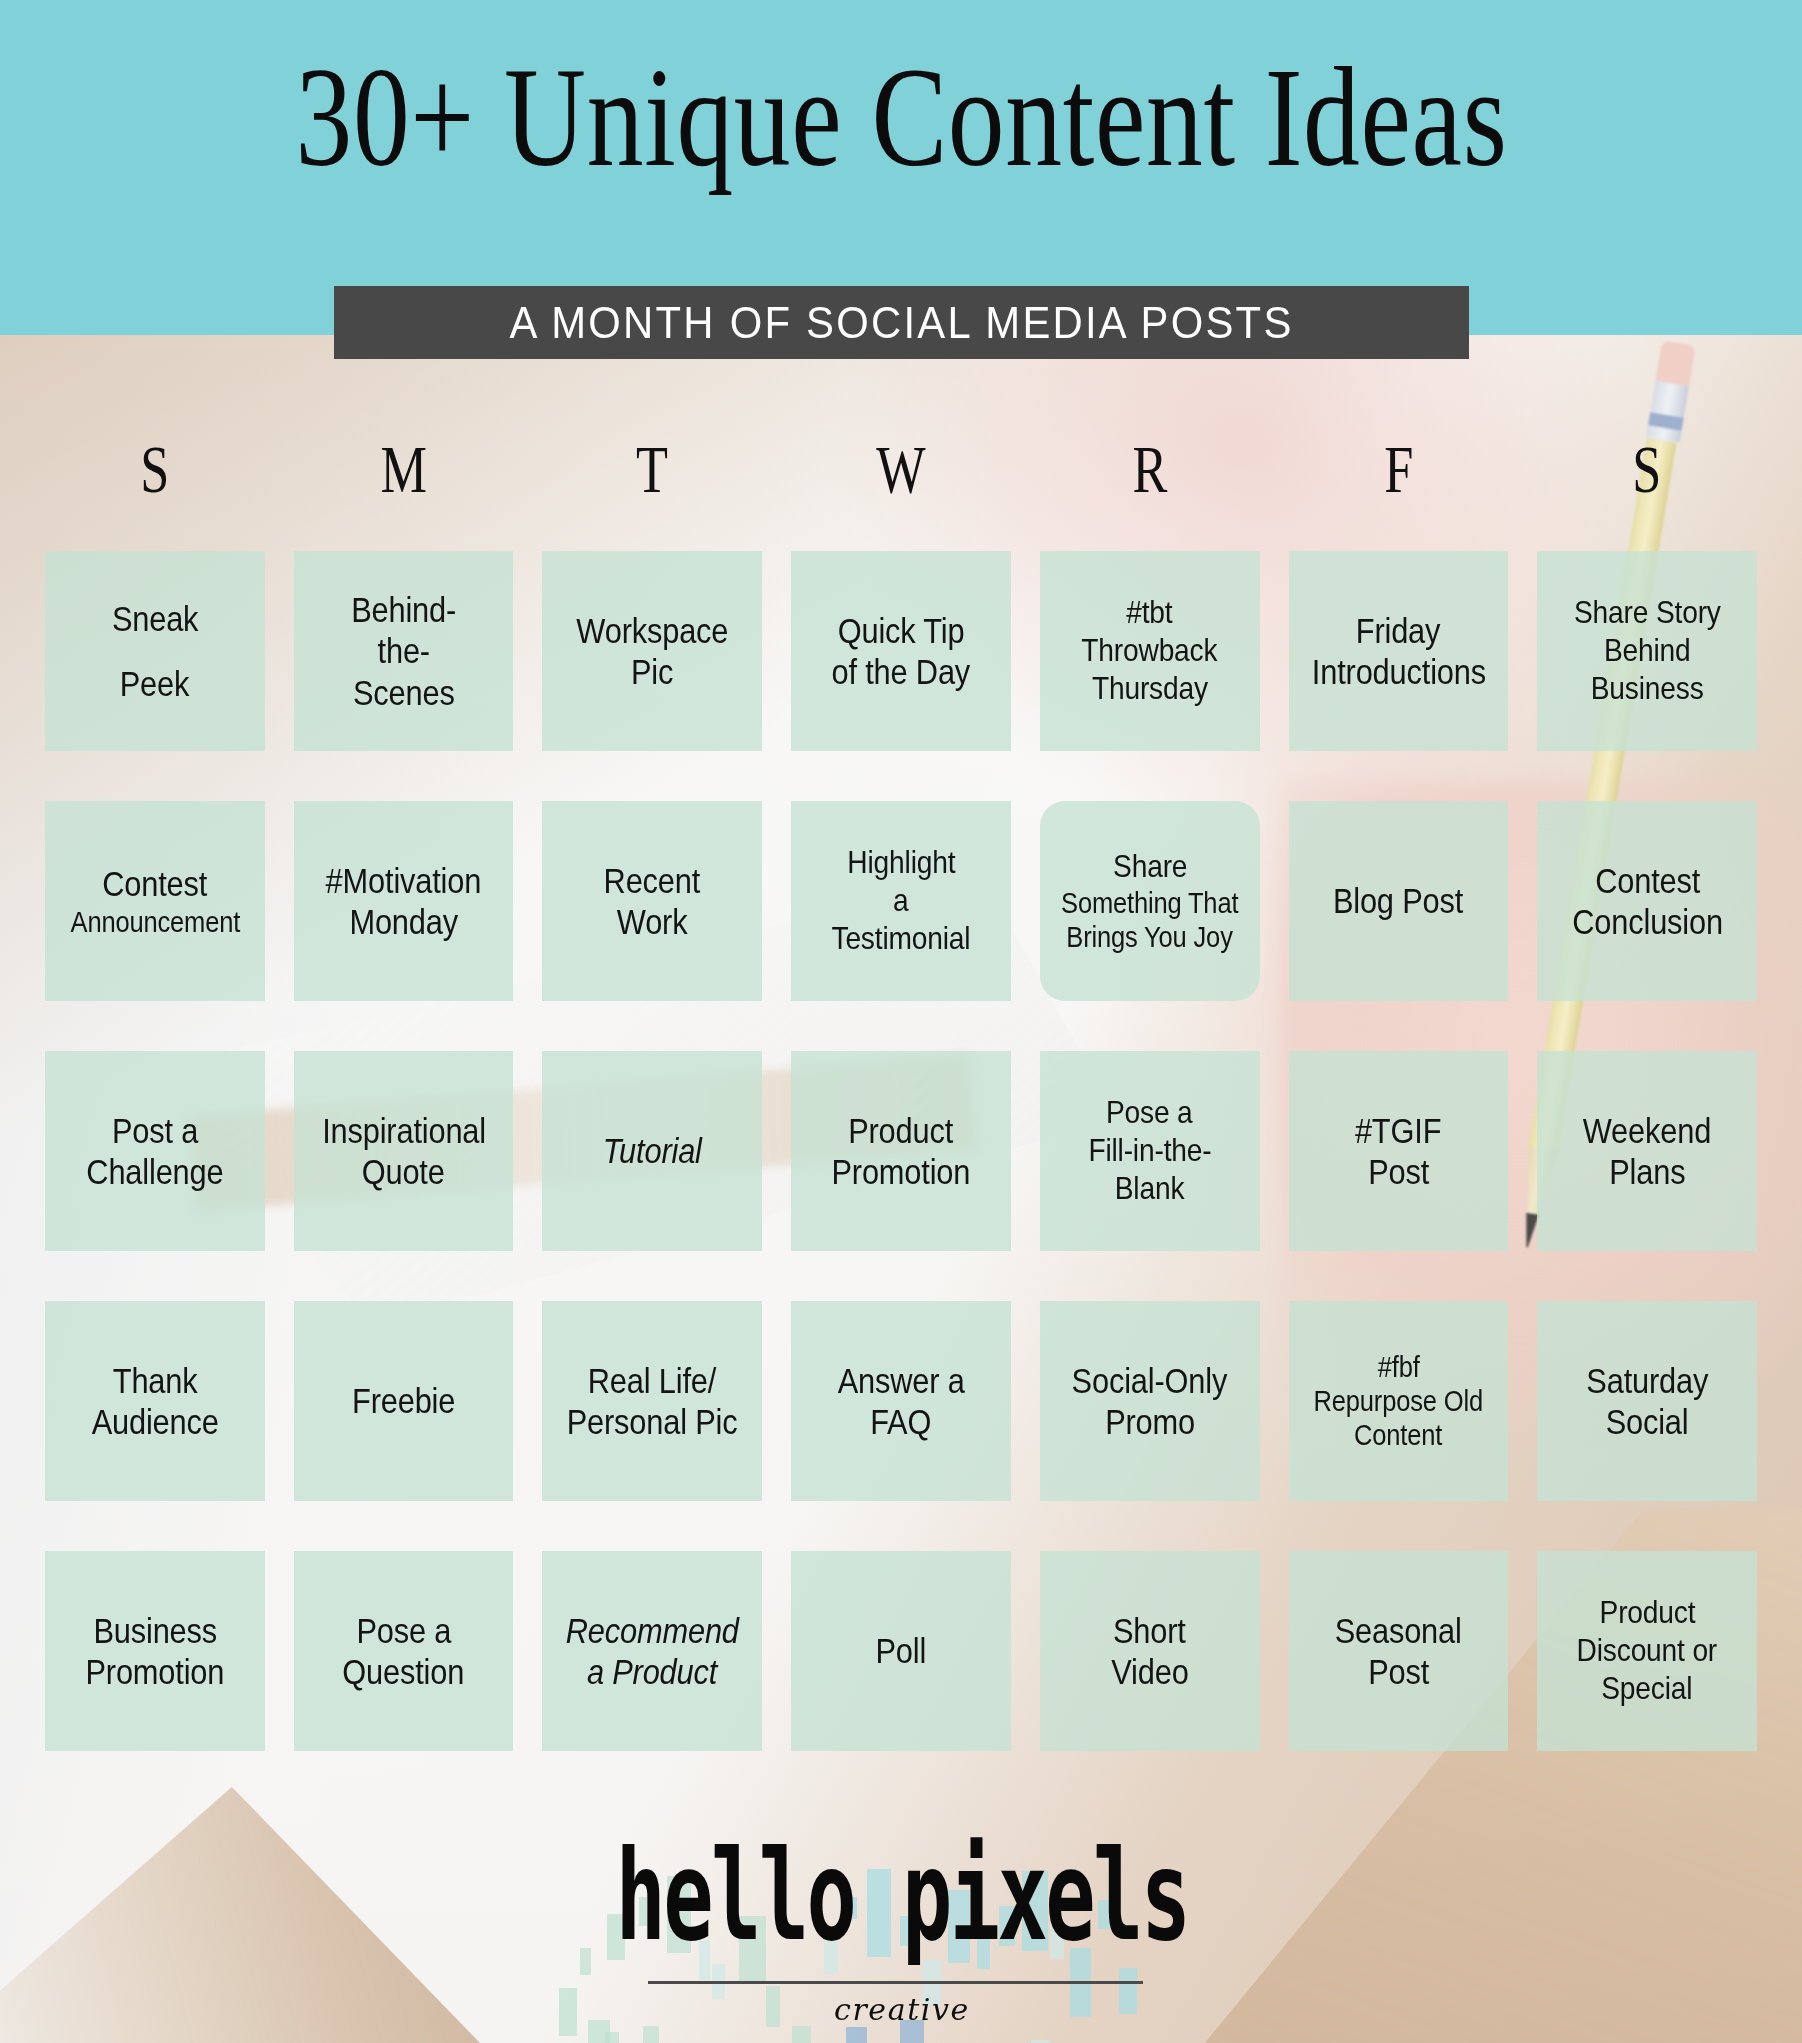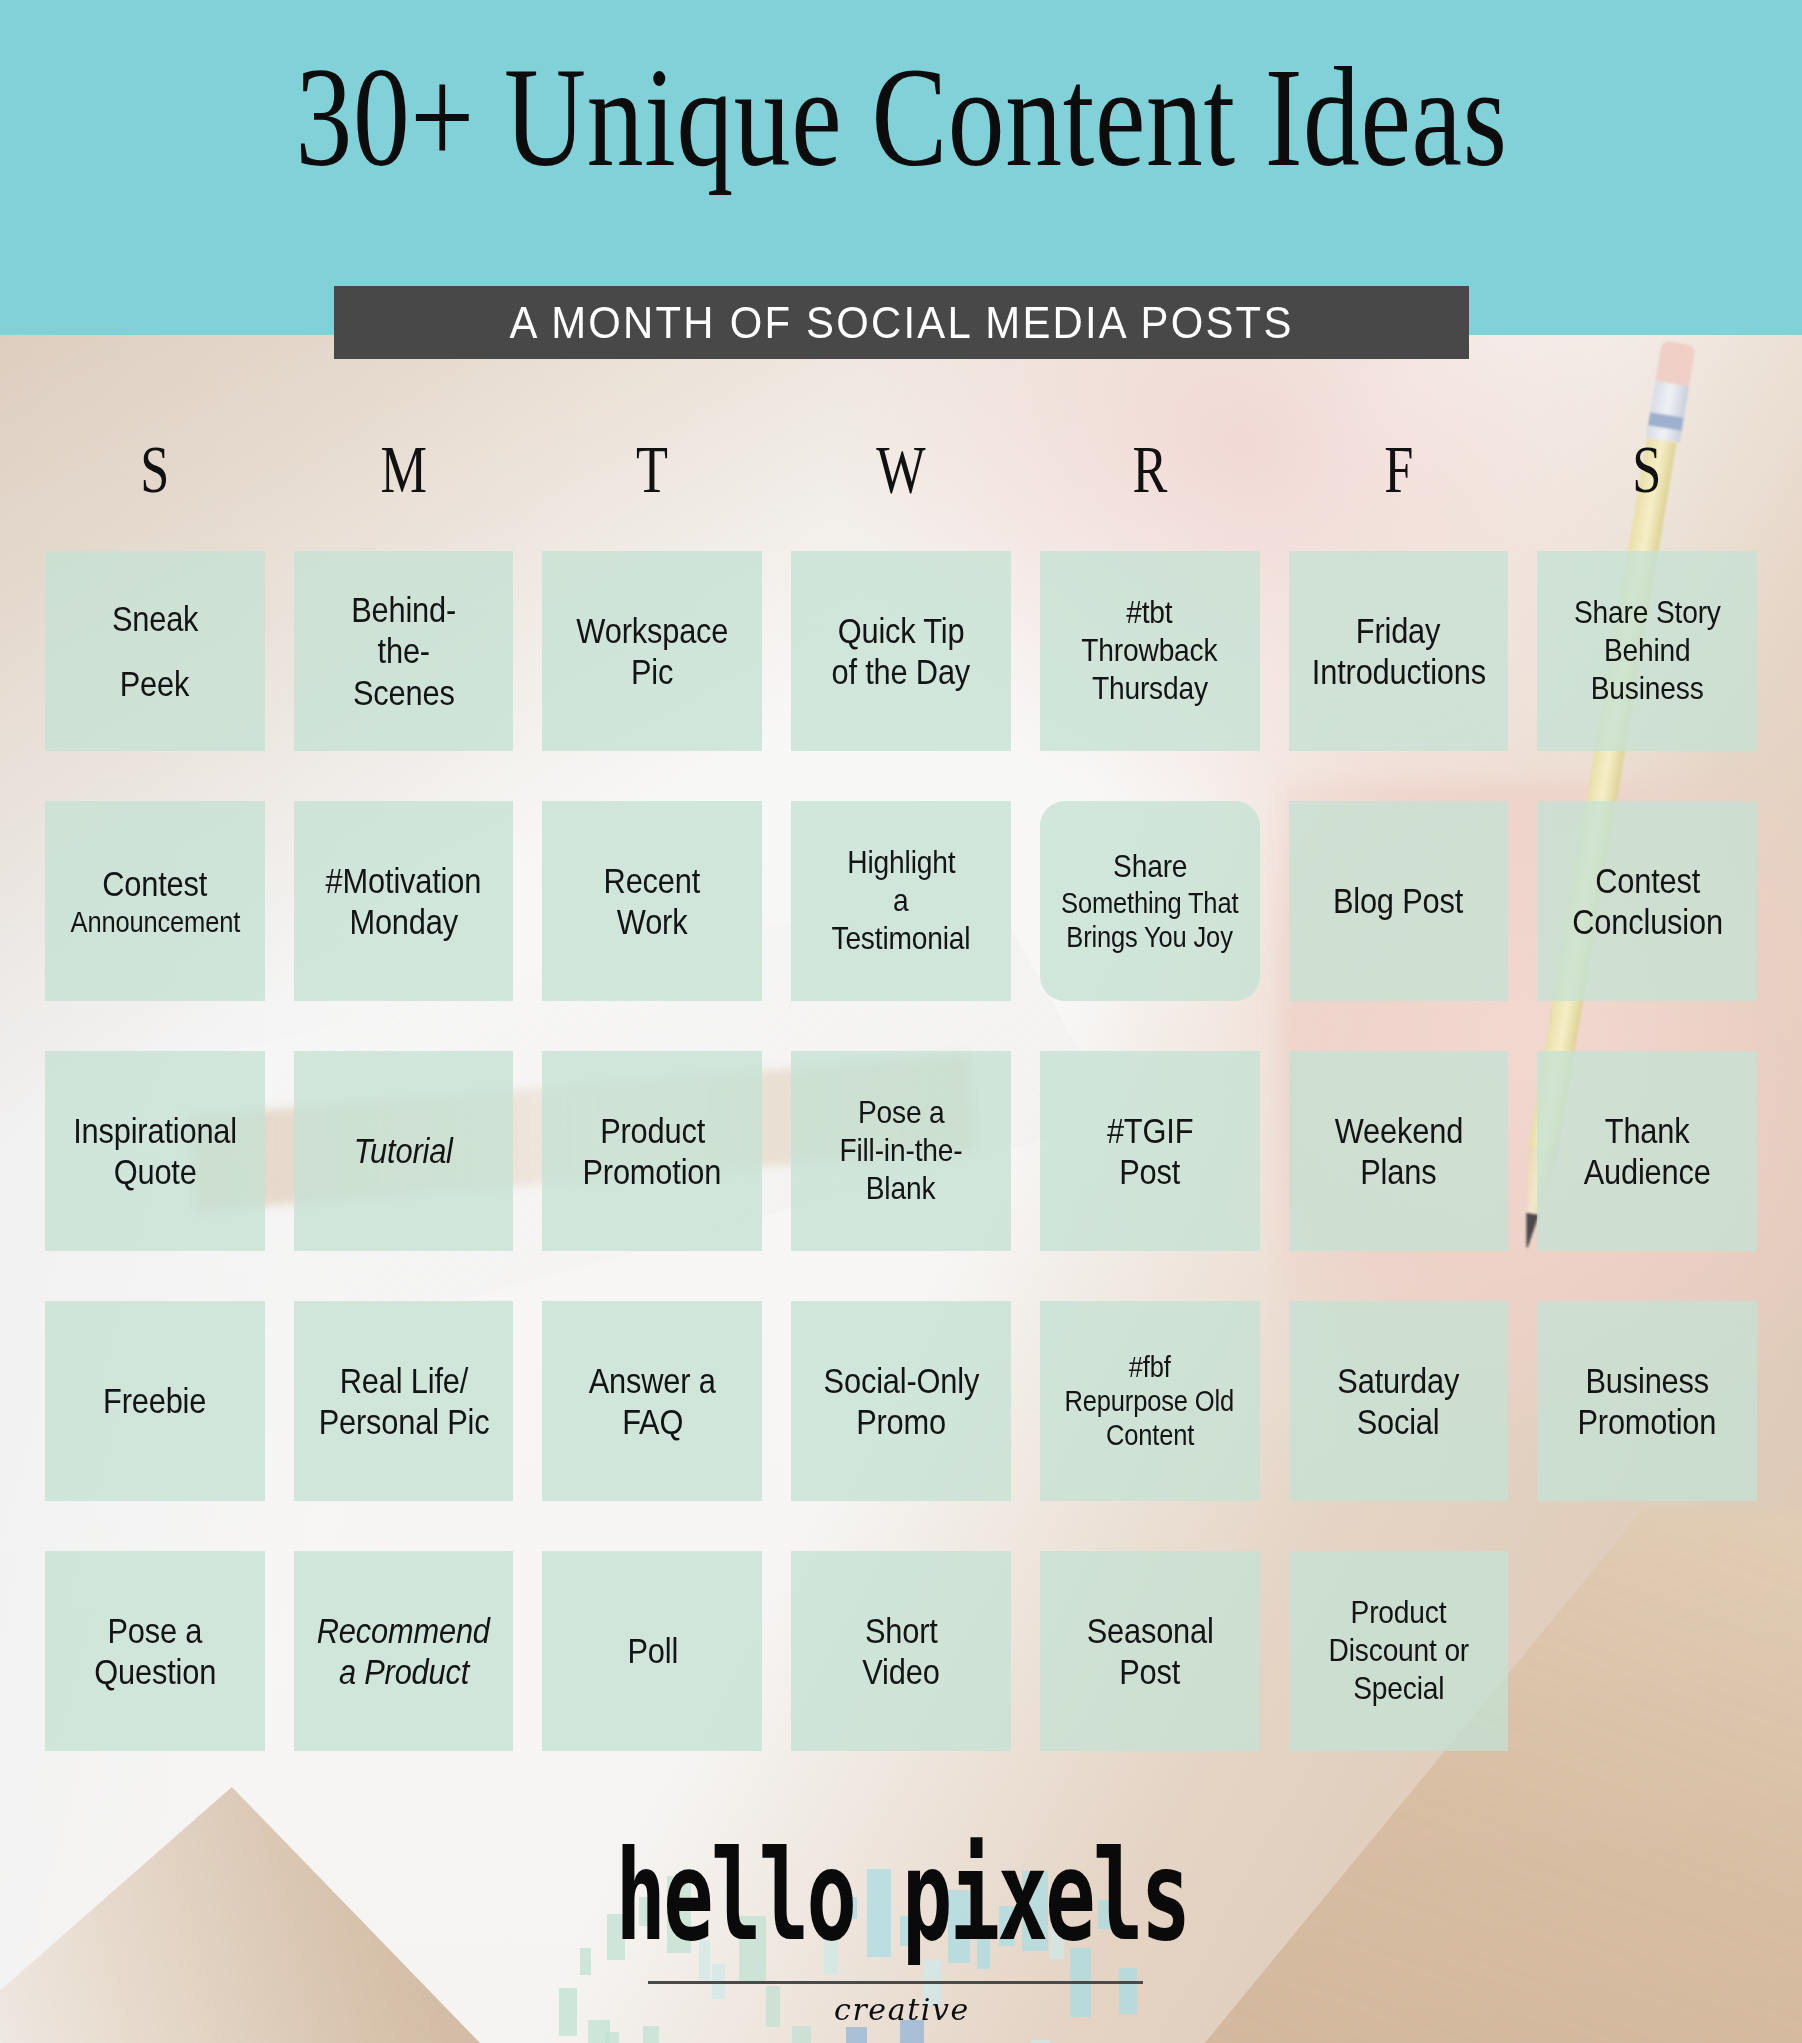--- a/index.html
+++ b/index.html
@@ -340,20 +340,24 @@
         <div class="line s40">Share</div>
         <div class="line s36">Something That</div>
         <div class="line s36">Brings You Joy</div>
       </div>
       <div class="cell" style="background: rgba(197, 226, 212, 0.78);">
         <div class="line s44">Blog Post</div>
       </div>
       <div class="cell" style="background: rgba(197, 226, 212, 0.78);">
         <div class="line s44">Contest</div>
         <div class="line s44">Conclusion</div>
+      </div>
+      <div class="cell" style="background: rgba(197, 226, 212, 0.78);">
+        <div class="line s44">Post a</div>
+        <div class="line s44">Challenge</div>
       </div>
       <div class="cell" style="background: rgba(197, 226, 212, 0.78);">
         <div class="line s44">Inspirational</div>
         <div class="line s44">Quote</div>
       </div>
       <div class="cell" style="background: rgba(197, 226, 212, 0.78); font-style: italic;">
         <div class="line s44">Tutorial</div>
       </div>
       <div class="cell" style="background: rgba(197, 226, 212, 0.78);">
         <div class="line s44">Product</div>

